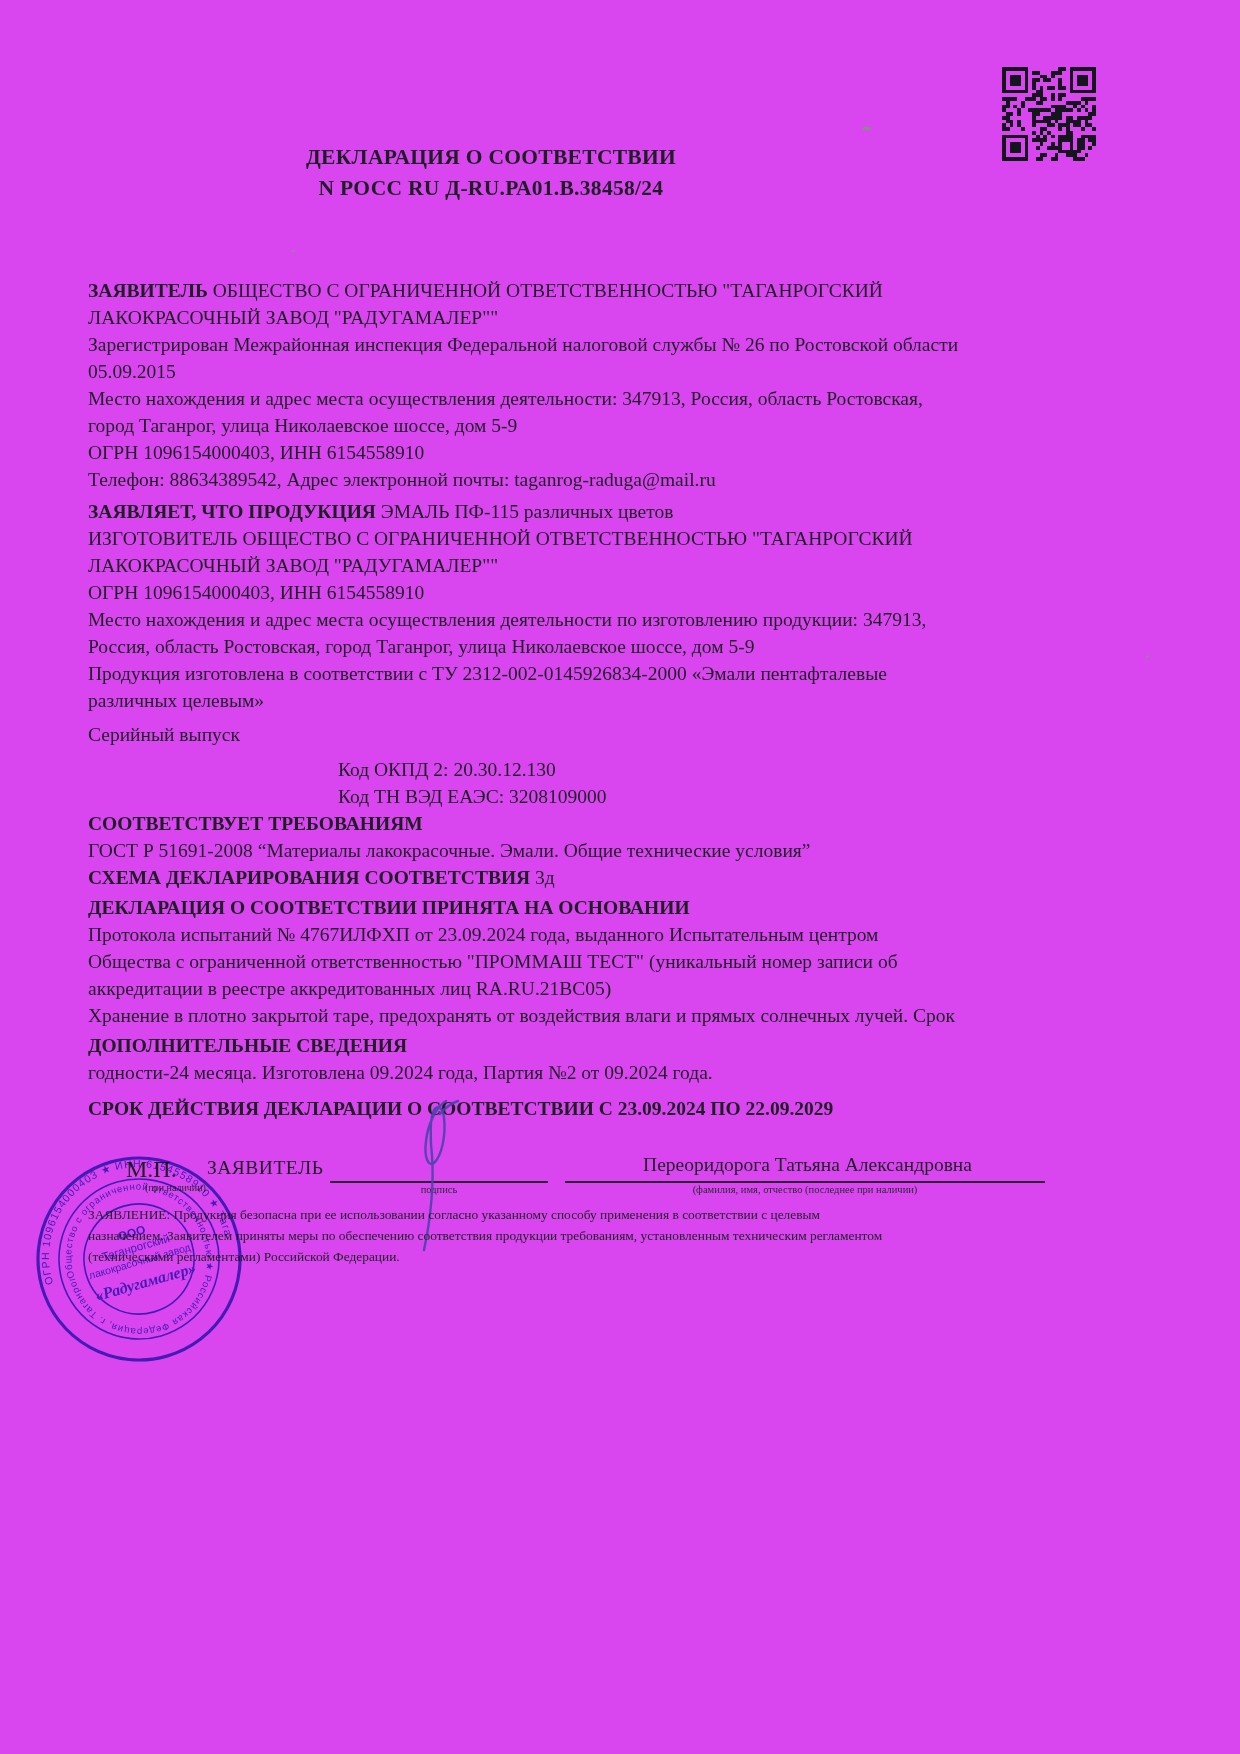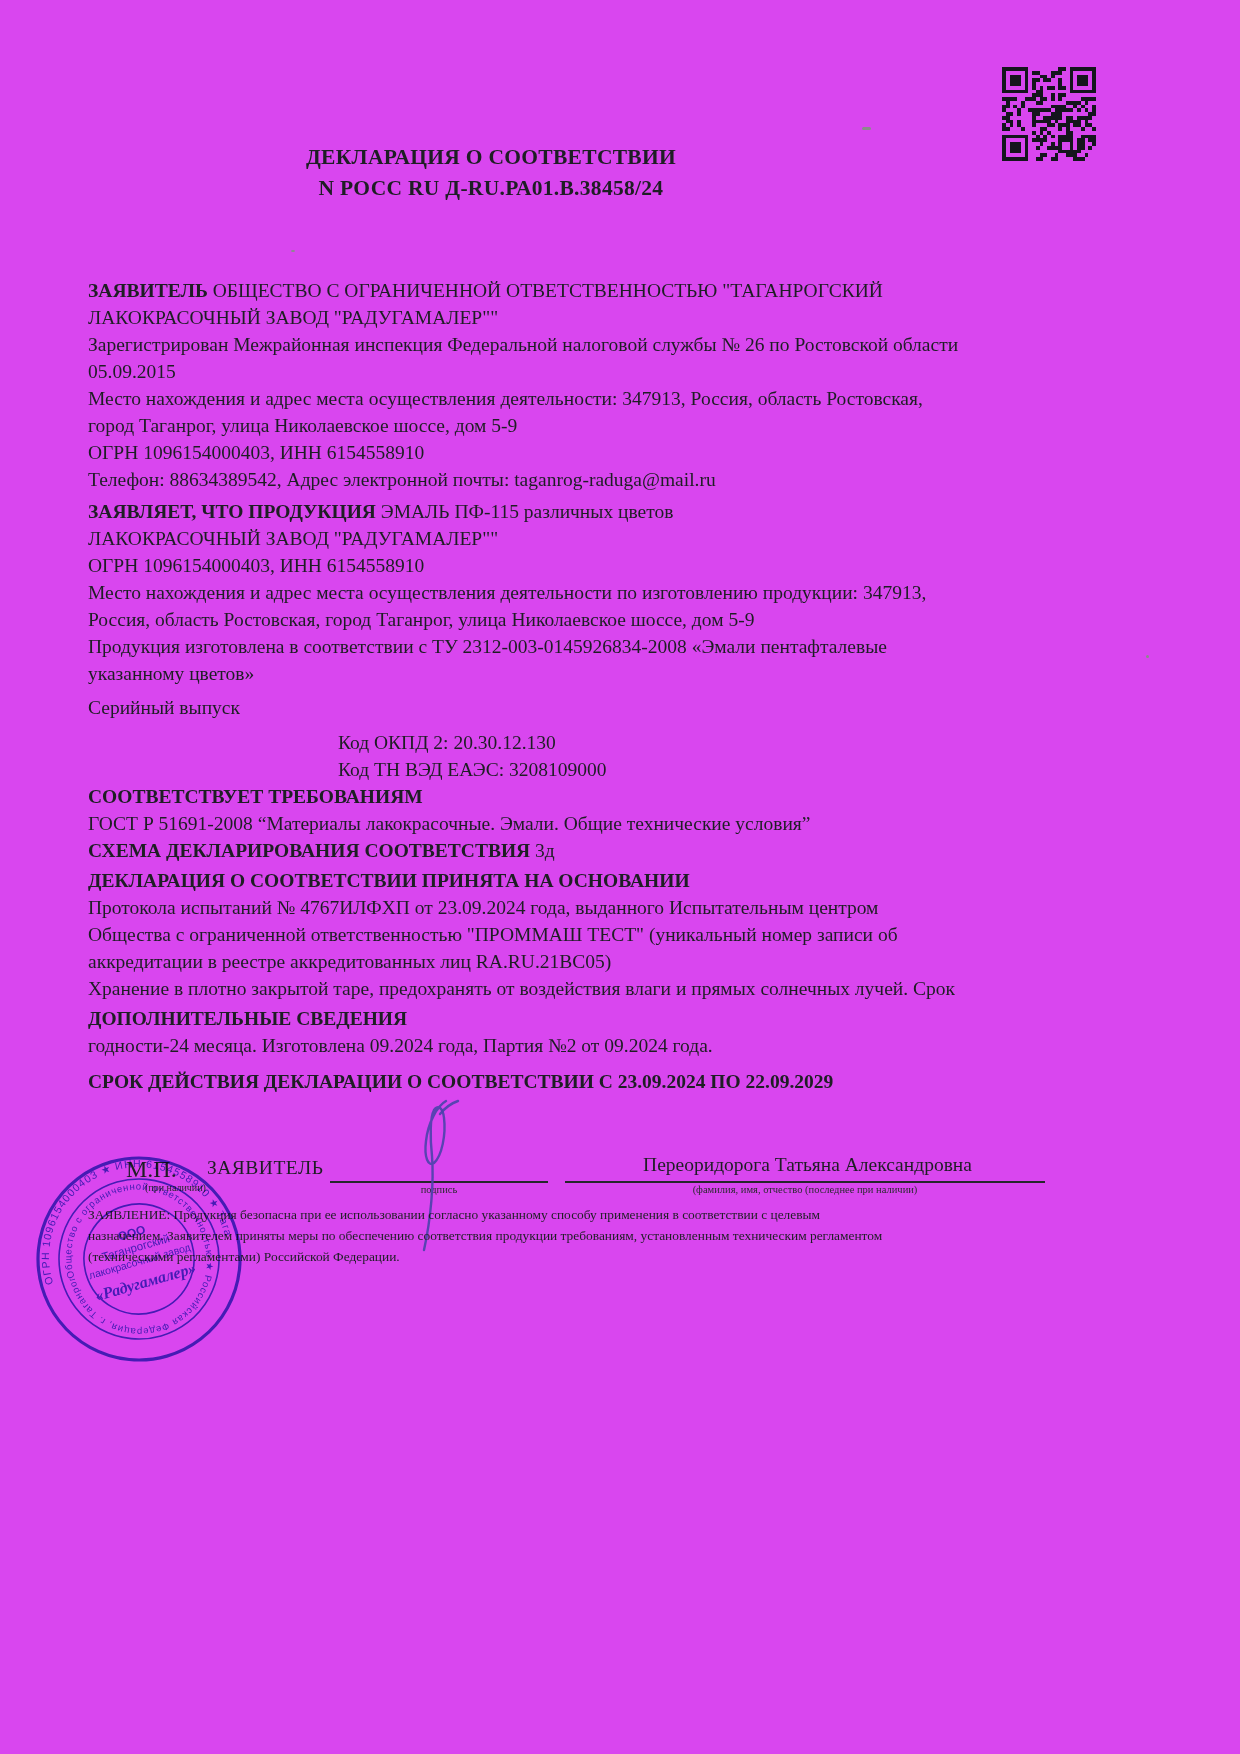--- a/index.html
+++ b/index.html
@@ -301,26 +301,27 @@
   <div class="doc-body" id="doc-body">
       <div class="doc-line"><span class="b">ЗАЯВИТЕЛЬ </span><span>ОБЩЕСТВО С ОГРАНИЧЕННОЙ ОТВЕТСТВЕННОСТЬЮ "ТАГАНРОГСКИЙ</span></div>
       <div class="doc-line"><span>ЛАКОКРАСОЧНЫЙ ЗАВОД "РАДУГАМАЛЕР""</span></div>
       <div class="doc-line"><span>Зарегистрирован Межрайонная инспекция Федеральной налоговой службы № 26 по Ростовской области</span></div>
       <div class="doc-line"><span>05.09.2015</span></div>
       <div class="doc-line"><span>Место нахождения и адрес места осуществления деятельности: 347913, Россия, область Ростовская,</span></div>
       <div class="doc-line"><span>город Таганрог, улица Николаевское шоссе, дом 5-9</span></div>
       <div class="doc-line"><span>ОГРН 1096154000403, ИНН 6154558910</span></div>
       <div class="doc-line"><span>Телефон: 88634389542, Адрес электронной почты: taganrog-raduga@mail.ru</span></div>
       <div class="doc-line" style="margin-top: 5px;"><span class="b">ЗАЯВЛЯЕТ, ЧТО ПРОДУКЦИЯ </span><span>ЭМАЛЬ ПФ-115 различных цветов</span></div>
+      <div class="doc-line"><span>ИЗГОТОВИТЕЛЬ ОБЩЕСТВО С ОГРАНИЧЕННОЙ ОТВЕТСТВЕННОСТЬЮ "ТАГАНРОГСКИЙ</span></div>
       <div class="doc-line"><span>ЛАКОКРАСОЧНЫЙ ЗАВОД "РАДУГАМАЛЕР""</span></div>
       <div class="doc-line"><span>ОГРН 1096154000403, ИНН 6154558910</span></div>
       <div class="doc-line"><span>Место нахождения и адрес места осуществления деятельности по изготовлению продукции: 347913,</span></div>
       <div class="doc-line"><span>Россия, область Ростовская, город Таганрог, улица Николаевское шоссе, дом 5-9</span></div>
-      <div class="doc-line"><span>Продукция изготовлена в соответствии с ТУ 2312-003-0145926834-2008 «Эмали пентафталевые</span></div>
-      <div class="doc-line"><span>указанному цветов»</span></div>
+      <div class="doc-line"><span>Продукция изготовлена в соответствии с ТУ 2312-002-0145926834-2000 «Эмали пентафталевые</span></div>
+      <div class="doc-line"><span>различных целевым»</span></div>
       <div class="doc-line" style="margin-top: 7px;"><span>Серийный выпуск</span></div>
       <div class="doc-line" style="margin-top: 8px; padding-left: 250px;"><span>Код ОКПД 2: 20.30.12.130</span></div>
       <div class="doc-line" style="padding-left: 250px;"><span>Код ТН ВЭД ЕАЭС: 3208109000</span></div>
       <div class="doc-line"><span class="b">СООТВЕТСТВУЕТ ТРЕБОВАНИЯМ</span></div>
       <div class="doc-line"><span>ГОСТ Р 51691-2008 “Материалы лакокрасочные. Эмали. Общие технические условия”</span></div>
       <div class="doc-line"><span class="b">СХЕМА ДЕКЛАРИРОВАНИЯ СООТВЕТСТВИЯ </span><span>3д</span></div>
       <div class="doc-line" style="margin-top: 3px;"><span class="b">ДЕКЛАРАЦИЯ О СООТВЕТСТВИИ ПРИНЯТА НА ОСНОВАНИИ</span></div>
       <div class="doc-line"><span>Протокола испытаний № 4767ИЛФХП от 23.09.2024 года, выданного Испытательным центром</span></div>
       <div class="doc-line"><span>Общества с ограниченной ответственностью "ПРОММАШ ТЕСТ" (уникальный номер записи об</span></div>
       <div class="doc-line"><span>аккредитации в реестре аккредитованных лиц RA.RU.21ВС05)</span></div>

